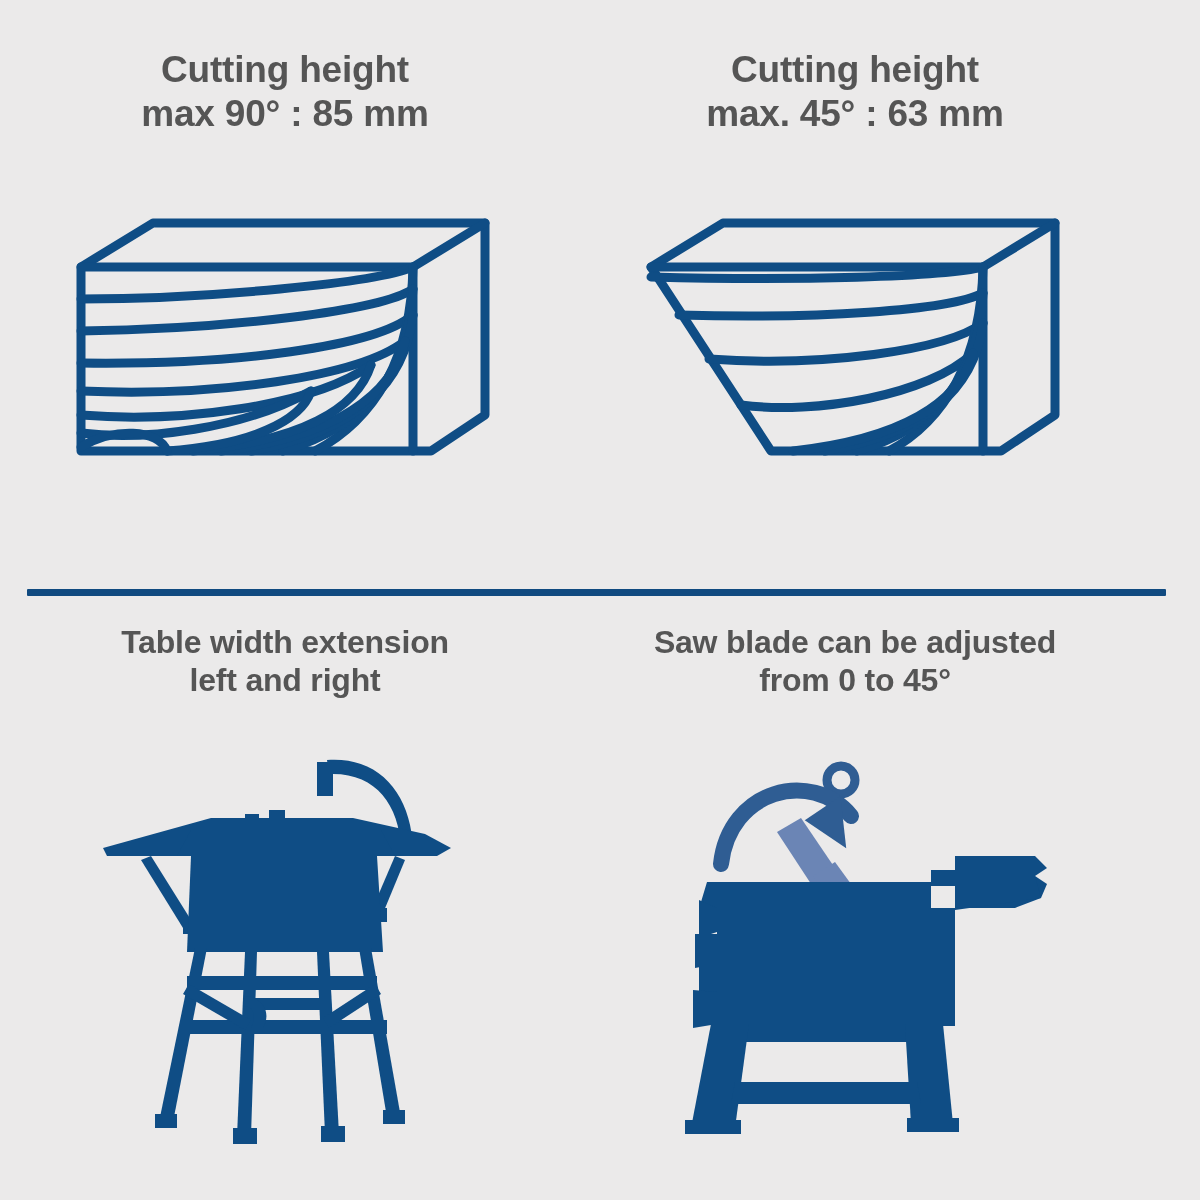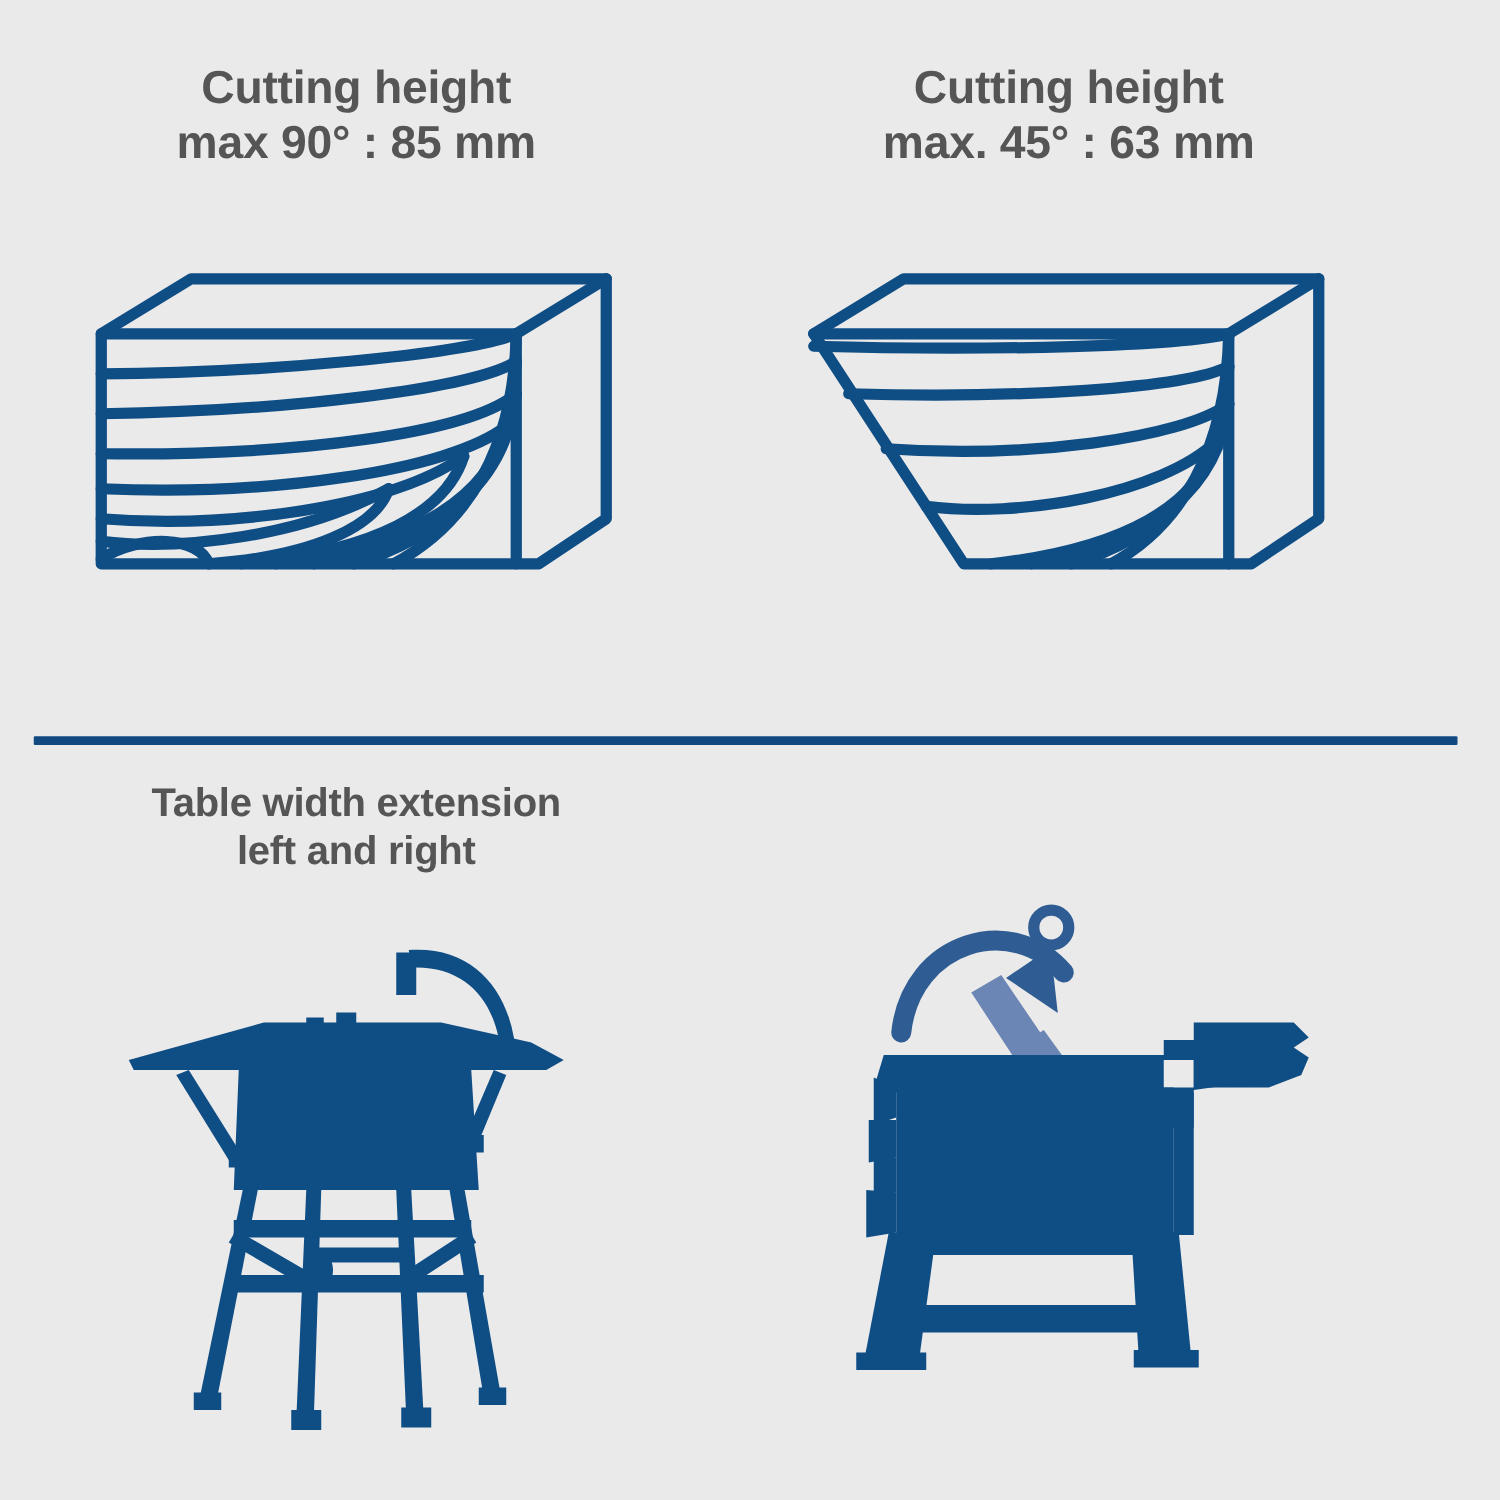--- a/index.html
+++ b/index.html
@@ -185,20 +185,22 @@
             <path d="M60 362 h22 v14 h-22 z"></path>
             <path d="M288 358 h22 v14 h-22 z"></path>
             <path d="M138 376 h24 v16 h-24 z"></path>
             <path d="M226 374 h24 v16 h-24 z"></path>
           </g>
         </svg>
       </div>
     </section>
 
     <section class="panel panel-bottom">
+      <p class="caption caption-bottom">Saw blade can be adjusted
+from 0 to 45°</p>
 
       <div class="art art-saw-right">
         <svg width="400" height="400" viewBox="0 0 400 400">
 
           <circle cx="186" cy="28" r="14" fill="none" stroke="#2f5d93" stroke-width="9"></circle>
 
           <g>
             <path d="M66 112 C74 38 156 16 196 64" fill="none" stroke="#2f5d93" stroke-width="16" stroke-linecap="round"></path>
             <path d="M172 48 L206 88 L156 88 Z" fill="#2f5d93" transform="rotate(34 185 68)"></path>
           </g>

